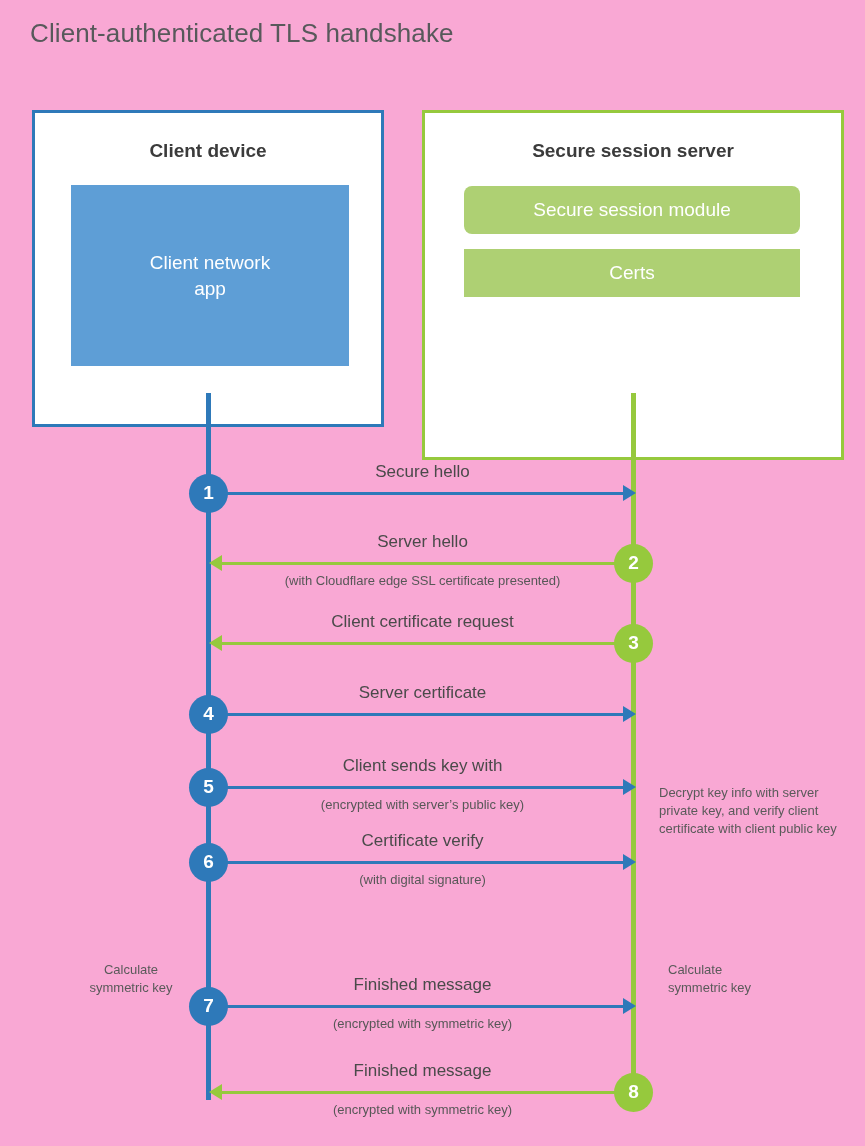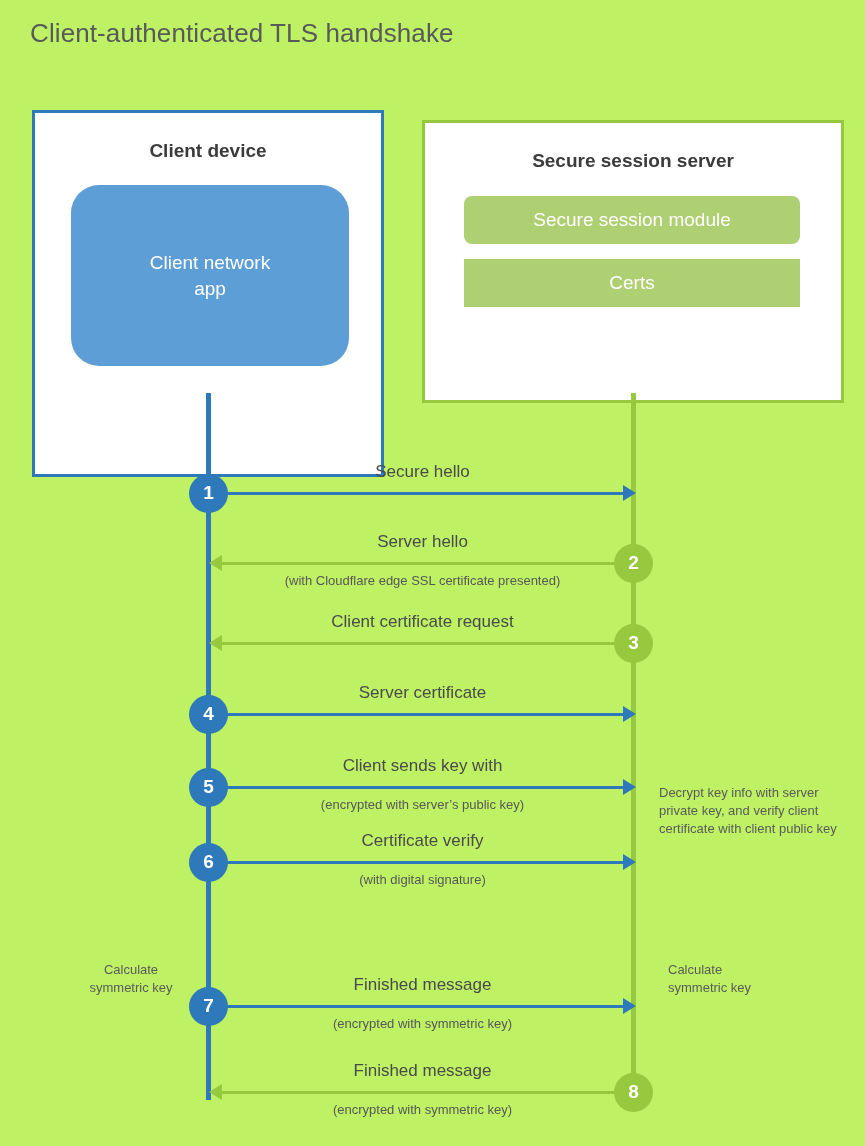--- a/index.html
+++ b/index.html
@@ -7,21 +7,21 @@
     width: 865px;
     height: 1146px;
     background: #ffffff;
     font-family: "Liberation Sans", sans-serif;
   }
   #stage {
     position: relative;
     width: 865px;
     height: 1146px;
     overflow: hidden;
-    background: #bef264;
+    background: #f9a8d4;
     padding-left: 9px;
   }
 
   
   .diagram-title {
     position: absolute;
     left: 30px;
     top: 18px;
     font-size: 26px;
     font-weight: 400;
@@ -30,28 +30,27 @@
     white-space: nowrap;
   }
 
   
   .entity-box {
     position: absolute;
     background: #ffffff;
   }
   .entity-box.client {
     left: 32px; top: 110px;
-    width: 352px; height: 367px;
+    width: 352px; height: 317px;
     border: 3px solid #2e79b9;
   }
   .entity-box.server {
     left: 422px; top: 110px;
-    width: 422px; height: 283px;
+    width: 422px; height: 350px;
     border: 3px solid #96c93d;
-    margin-top: 10px;
   }
   .entity-title {
     position: absolute;
     left: 0; right: 0;
     top: 27px;
     text-align: center;
     font-size: 19px;
     font-weight: bold;
     color: #3b3b3b;
   }
@@ -64,21 +63,20 @@
     height: 181px;
     background: #5e9ed6;
     display: flex;
     align-items: center;
     justify-content: center;
     text-align: center;
     color: #ffffff;
     font-size: 19px;
     line-height: 1.35;
     font-weight: 400;
-    border-radius: 28px;
   }
 
   .server-bar {
     position: absolute;
     left: 39px;
     width: 336px;
     height: 48px;
     background: #aed073;
     display: flex;
     align-items: center;

